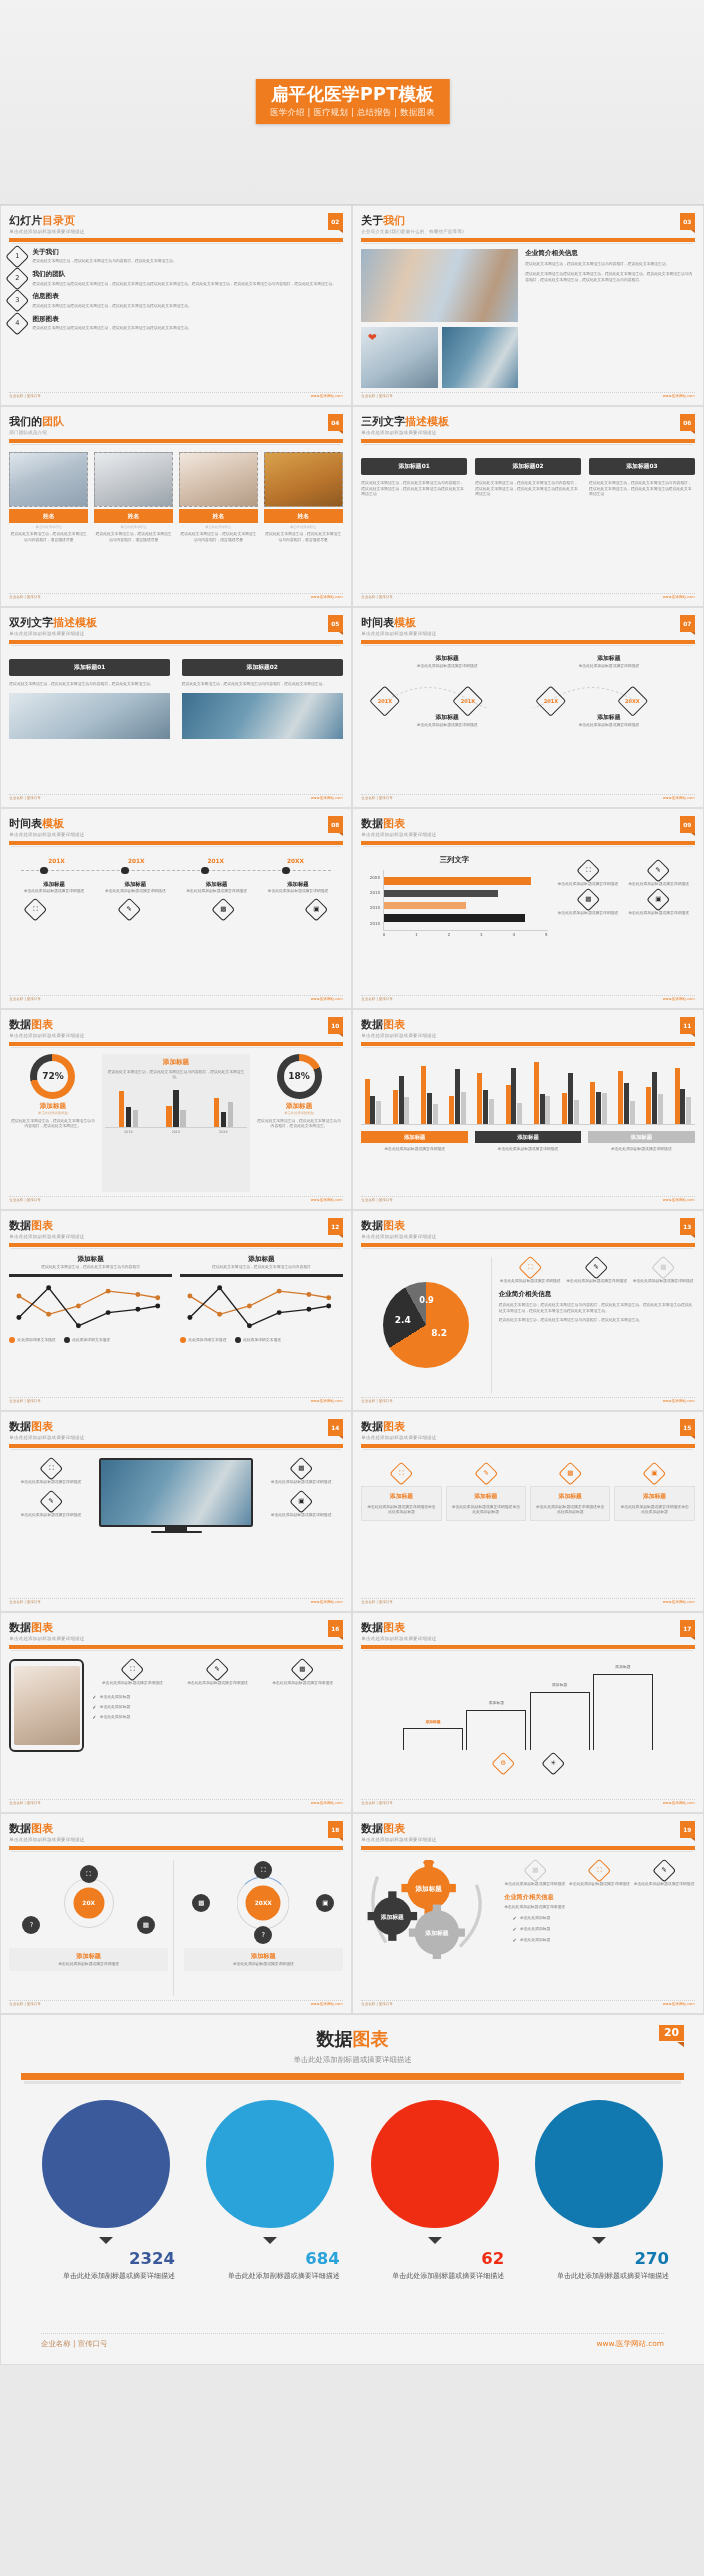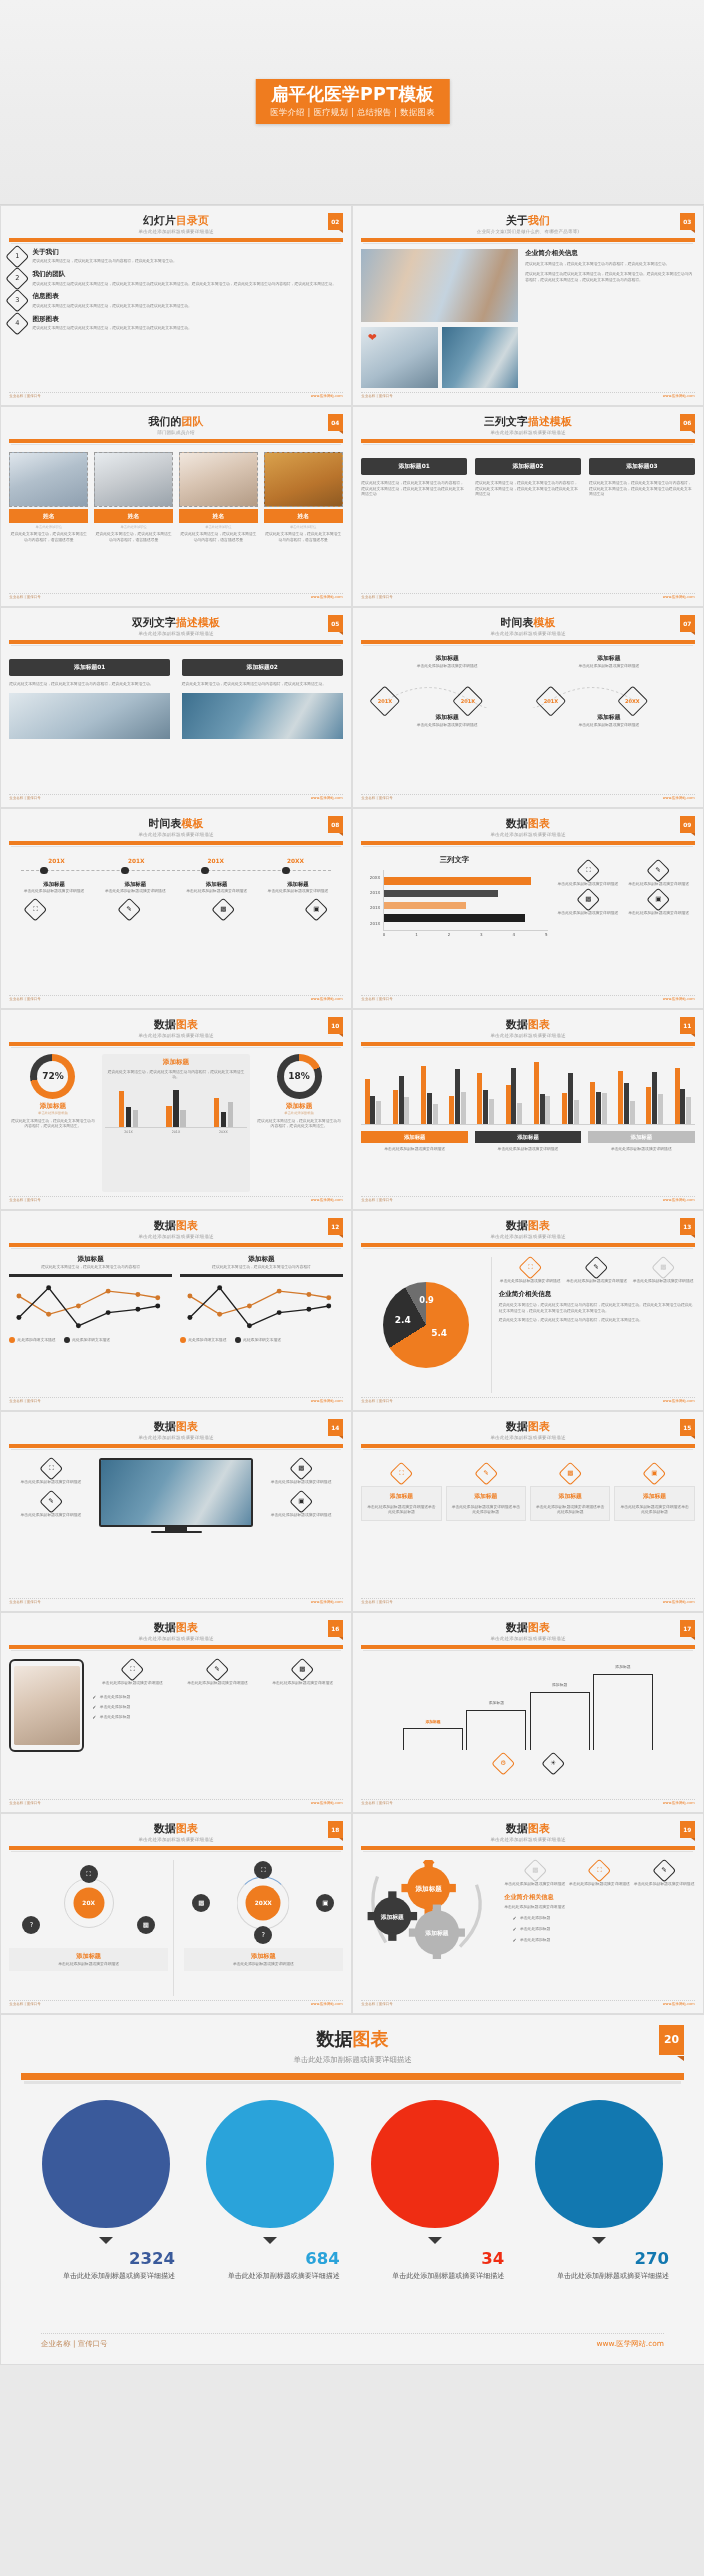--- a/index.html
+++ b/index.html
@@ -59,21 +59,21 @@
   .slide {
     width: 352px;
     height: 201px;
     background: #f4f4f4;
     border: 0.8px solid #dddddd;
     position: relative;
     overflow: hidden;
   }
   .slide-inner { position: absolute; inset: 5.8px 8.3px 5.8px 8.3px; }
 
-  .s-head { position: relative; text-align: center; padding-top: 3.3px; }
+  .s-head { position: relative; text-align: left; padding-top: 3.3px; }
   .s-title {
     font-size: 10.8px;
     font-weight: bold;
     color: #2b2b2b;
     letter-spacing: 0.2px;
     line-height: 1.1;
   }
   .s-title em { font-style: normal; color: #ef7c1f; }
   .s-sub {
     font-size: 4.5px;
@@ -184,21 +184,21 @@
     width:705px; height:351px; background:#f4f4f4;
     border:0.8px solid #dcdcdc; position:relative; overflow:hidden;
   }
   .big-inner{ position:absolute; inset:11.6px 20px 8.3px 20px; }
   .big-title{ font-size:18px; font-weight:bold; color:#2b2b2b; text-align:center; }
   .big-title em{ font-style:normal; color:#ef7c1f; }
   .big-sub{ font-size:7.4px; color:#8f8f8f; text-align:center; margin-top:4.1px; }
   .big-rule{ margin-top:8.3px; height:7.4px; background:#ef7c1f; position:relative;}
   .big-rule:after{content:"";position:absolute;left:3.3px;right:3.3px;bottom:-4.1px;height:3.3px;background:#e2e2e2;}
   .big-num{
-    position:absolute; right:0; top:-1.7px; width:25px; height:30px; background:#ef7c1f;
+    position:absolute; right:0; top:-1.7px; width:25px; height:16px; background:#ef7c1f;
     color:#fff; font-size:10.8px; font-weight:bold; display:flex; align-items:center; justify-content:center;
   }
   .big-num:after{content:"";position:absolute;right:0;bottom:-5.8px;border-left:7.4px solid transparent;border-top:5.8px solid #c9641a;}
   .circles{ display:flex; justify-content:space-between; margin-top:20px; padding:0 15px; }
   .circ-col{ width:139px; text-align:right; }
   .circ{ width:128px; height:128px; border-radius:50%; margin:0 auto; }
   .tri{ width:0;height:0;border-left:7.4px solid transparent;border-right:7.4px solid transparent;border-top:7.4px solid #3a3a3a;margin:8.3px auto 5px auto;}
   .circ-num{ font-size:16.5px; font-weight:bold; }
   .circ-desc{ font-size:7px; color:#555; line-height:1.45; margin-top:3.3px; }
   .big-foot{
@@ -828,21 +828,21 @@
       <div class="slide-inner">
         <div class="s-head">
           <div class="s-title"><span>数据</span><em>图表</em></div>
           <div class="s-sub">单击此处添加副标题或摘要详细描述</div>
           <div class="s-rule"></div>
           <div class="s-num">13</div>
         </div>
         <div class="s-body" style="display:flex;gap:6.6px;top:40px;">
           <div style="width:40%;display:flex;align-items:center;justify-content:center;border-right:0.8px solid #ddd;">
             <div style="position:relative;width:86px;height:86px;border-radius:50%;background:conic-gradient(#ef7c1f 0 66.1%,#2f2f2f 66.1% 91.9%,#6e6e6e 91.9% 100%);">
-              <span style="position:absolute;left:48px;top:46px;color:#fff;font-size:9px;font-weight:bold;">5.4</span>
+              <span style="position:absolute;left:48px;top:46px;color:#fff;font-size:9px;font-weight:bold;">8.2</span>
               <span style="position:absolute;left:11.6px;top:33px;color:#fff;font-size:9px;font-weight:bold;">2.4</span>
               <span style="position:absolute;left:36px;top:13.2px;color:#fff;font-size:8.3px;font-weight:bold;">0.9</span>
             </div>
           </div>
           <div style="width:60%;">
             <div style="display:flex;justify-content:space-between;gap:3.3px;">
               <div style="flex:1;text-align:center;">
                 <div class="diamond orange" style="margin:0 auto 2.5px auto;">
                     <span>⛶</span>
                   </div>
@@ -1228,21 +1228,21 @@
         </div>
         <div class="circ-col">
           <div class="circ" id="c1" style="background: rgb(42, 163, 218);"></div>
           <div class="tri"></div>
           <div class="circ-num" id="v1" style="color: rgb(42, 163, 218);">684</div>
           <div class="circ-desc">单击此处添加副标题或摘要详细描述</div>
         </div>
         <div class="circ-col">
           <div class="circ" id="c2" style="background: rgb(239, 45, 19);"></div>
           <div class="tri"></div>
-          <div class="circ-num" id="v2" style="color: rgb(239, 45, 19);">34</div>
+          <div class="circ-num" id="v2" style="color: rgb(239, 45, 19);">62</div>
           <div class="circ-desc">单击此处添加副标题或摘要详细描述</div>
         </div>
         <div class="circ-col">
           <div class="circ" id="c3" style="background: rgb(18, 120, 176);"></div>
           <div class="tri"></div>
           <div class="circ-num" id="v3" style="color: rgb(18, 120, 176);">270</div>
           <div class="circ-desc">单击此处添加副标题或摘要详细描述</div>
         </div>
       </div>
       <div class="big-foot">

